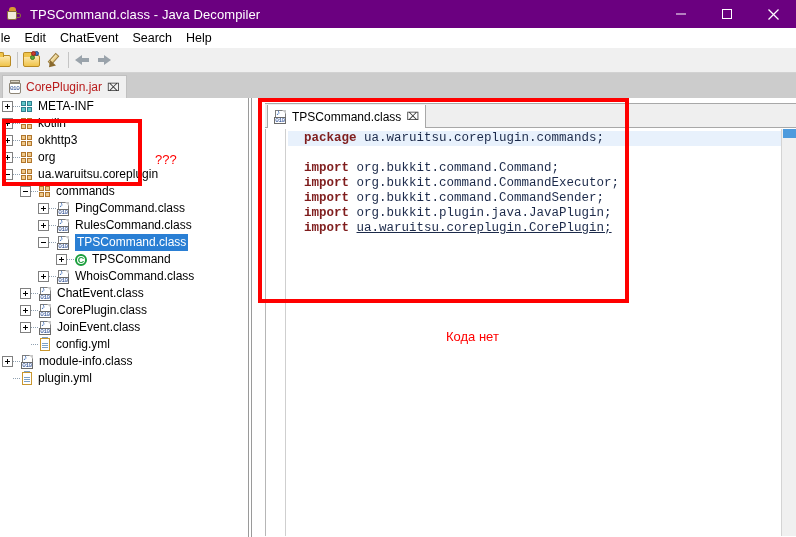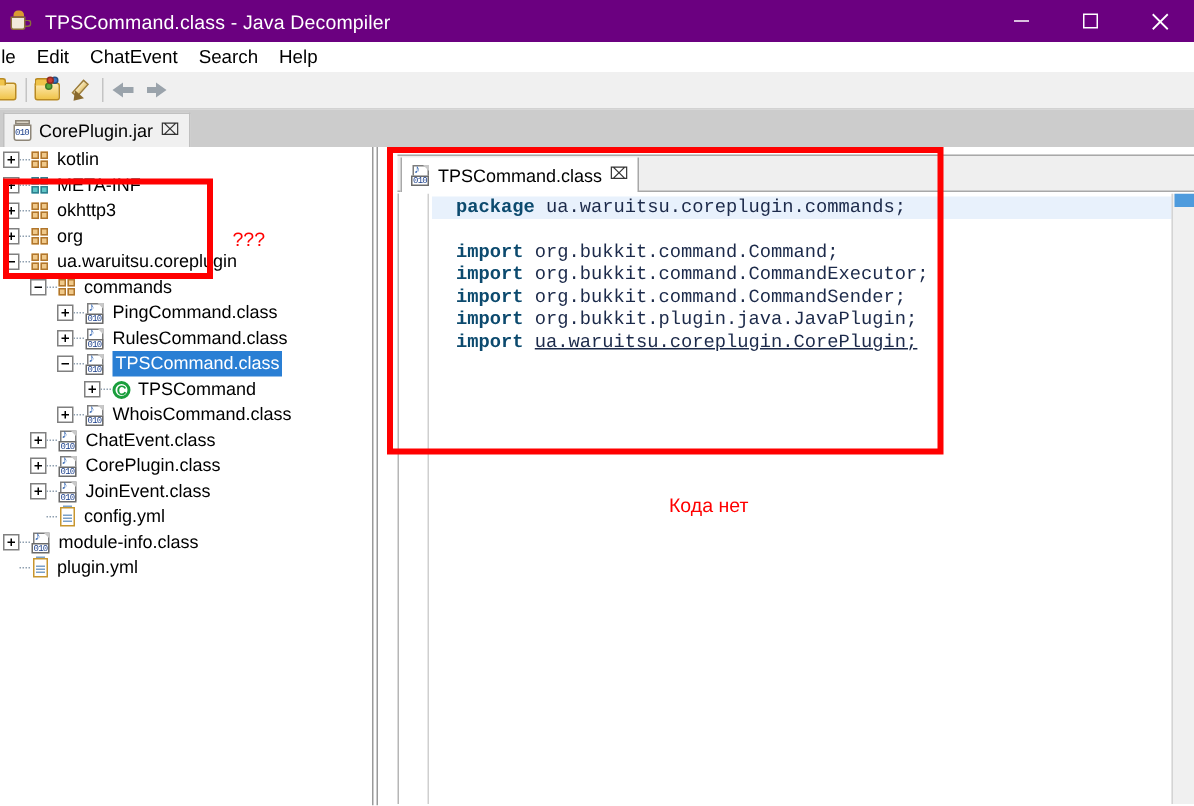--- a/index.html
+++ b/index.html
@@ -169,21 +169,21 @@
     position: absolute; left: 2px; top: 2px;
     height: 23px;
     background: #f0f0f0;
     border: 1px solid #c0c0c0;
     border-bottom: none;
     display: flex; align-items: center;
     padding: 0 6px 0 5px;
     font-size: 12px;
     white-space: nowrap;
   }
-  .jar-tab .label { margin: 0 5px 0 4px; color: #000000; }
+  .jar-tab .label { margin: 0 5px 0 4px; color: #b91c1c; }
 
   
   .jar-ico {
     position: relative; width: 14px; height: 15px; flex: 0 0 auto;
   }
   .jar-ico .lid {
     position: absolute; left: 2px; top: 0;
     width: 10px; height: 3px;
     background: #d9d2c4; border: 1px solid #8e8678;
   }
@@ -366,21 +366,21 @@
   .code {
     position: absolute; left: 22px; top: 0; right: 0; bottom: 0;
     font-family: "Liberation Mono", monospace;
     font-size: 12.5px;
     line-height: 15px;
     color: #1c2a4a;
     padding-top: 2px;
   }
   .code .line { height: 15px; white-space: pre; padding-left: 4px; }
   .code .line.cur { background: #e8f1fc; }
-  .kw { color: #0c4a6e; font-weight: bold; padding-left: 12px; }
+  .kw { color: #7f1d1d; font-weight: bold; padding-left: 12px; }
   .link { text-decoration: underline; }
 
   .v-scroll {
     position: absolute; right: 0; top: 0; bottom: 0;
     width: 15px; background: #f0f0f0;
     border-left: 1px solid #d4d4d4;
   }
   .v-thumb {
     position: absolute; left: 1px; top: 0;
     width: 13px; height: 9px; background: #4e9bdd;
@@ -481,39 +481,39 @@
       <span class="close-x">⌧</span>
     </div>
   </div>
 
   <div class="treepanel">
     <div id="tree-rows">
         <div class="tree-row">
           <span class="spacer" style="width:2px"></span>
           <span class="expander plus"></span>
           <span class="dashline"></span>
+          <span class="pkg-ico teal">
+            <i></i>
+            <i></i>
+            <i></i>
+            <i></i>
+          </span>
+          <span class="rowlabel" style="margin-left:4px">META-INF</span>
+        </div>
+        <div class="tree-row">
+          <span class="spacer" style="width:2px"></span>
+          <span class="expander plus"></span>
+          <span class="dashline"></span>
           <span class="pkg-ico tan">
             <i></i>
             <i></i>
             <i></i>
             <i></i>
           </span>
           <span class="rowlabel" style="margin-left:4px">kotlin</span>
-        </div>
-        <div class="tree-row">
-          <span class="spacer" style="width:2px"></span>
-          <span class="expander plus"></span>
-          <span class="dashline"></span>
-          <span class="pkg-ico teal">
-            <i></i>
-            <i></i>
-            <i></i>
-            <i></i>
-          </span>
-          <span class="rowlabel" style="margin-left:4px">META-INF</span>
         </div>
         <div class="tree-row">
           <span class="spacer" style="width:2px"></span>
           <span class="expander plus"></span>
           <span class="dashline"></span>
           <span class="pkg-ico tan">
             <i></i>
             <i></i>
             <i></i>
             <i></i>

